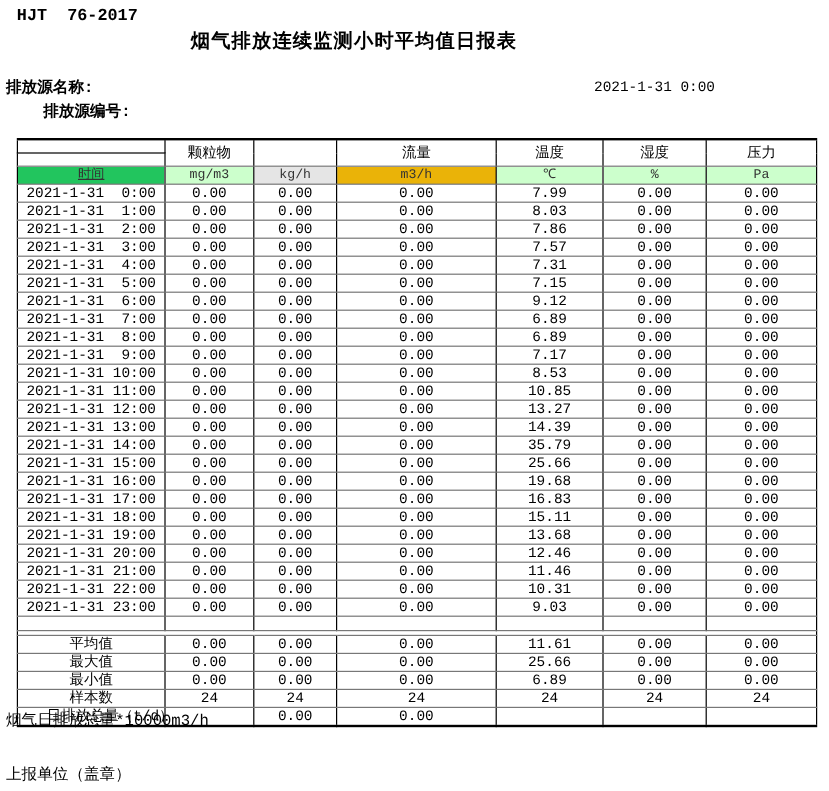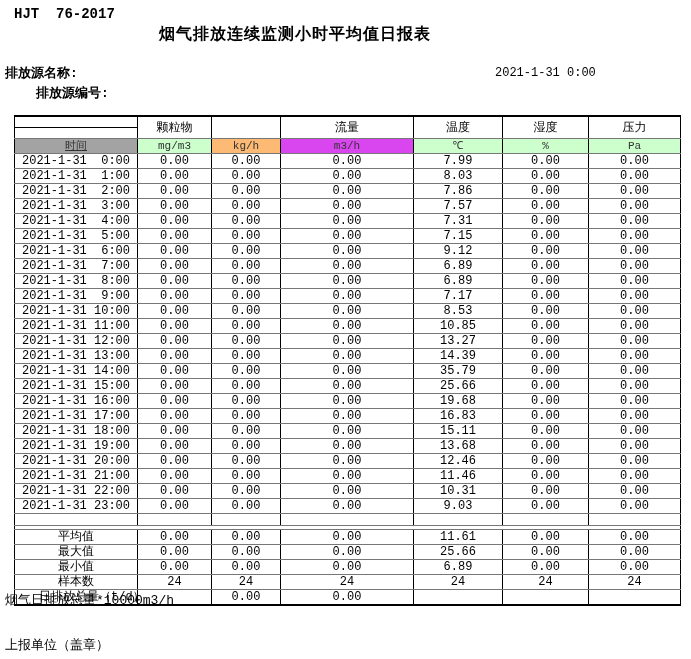--- a/index.html
+++ b/index.html
@@ -68,24 +68,24 @@
         <td rowspan="2"></td>
         <td rowspan="2">流量</td>
         <td rowspan="2">温度</td>
         <td rowspan="2">湿度</td>
         <td rowspan="2">压力</td>
       </tr>
       <tr class="hrow">
         <td></td>
       </tr>
       <tr class="units">
-        <td style="background: #a3a3a3; text-decoration: underline;">时间</td>
+        <td style="background: #22c55e; text-decoration: underline;">时间</td>
         <td style="background: rgb(204, 255, 204);">mg/m3</td>
-        <td style="background: #fdba74; margin-top: 47px;">kg/h</td>
-        <td style="background: #d946ef;">m3/h</td>
+        <td style="background: #e5e5e5; margin-top: 47px;">kg/h</td>
+        <td style="background: #eab308;">m3/h</td>
         <td style="background: rgb(204, 255, 204);">℃</td>
         <td style="background: rgb(204, 255, 204);">%</td>
         <td style="background: rgb(204, 255, 204); margin-top: 40px;">Pa</td>
       </tr>
     </thead>
   <tbody id="report-tbody">
       <tr>
         <td>2021-1-31  0:00</td>
         <td>0.00</td>
         <td>0.00</td>

